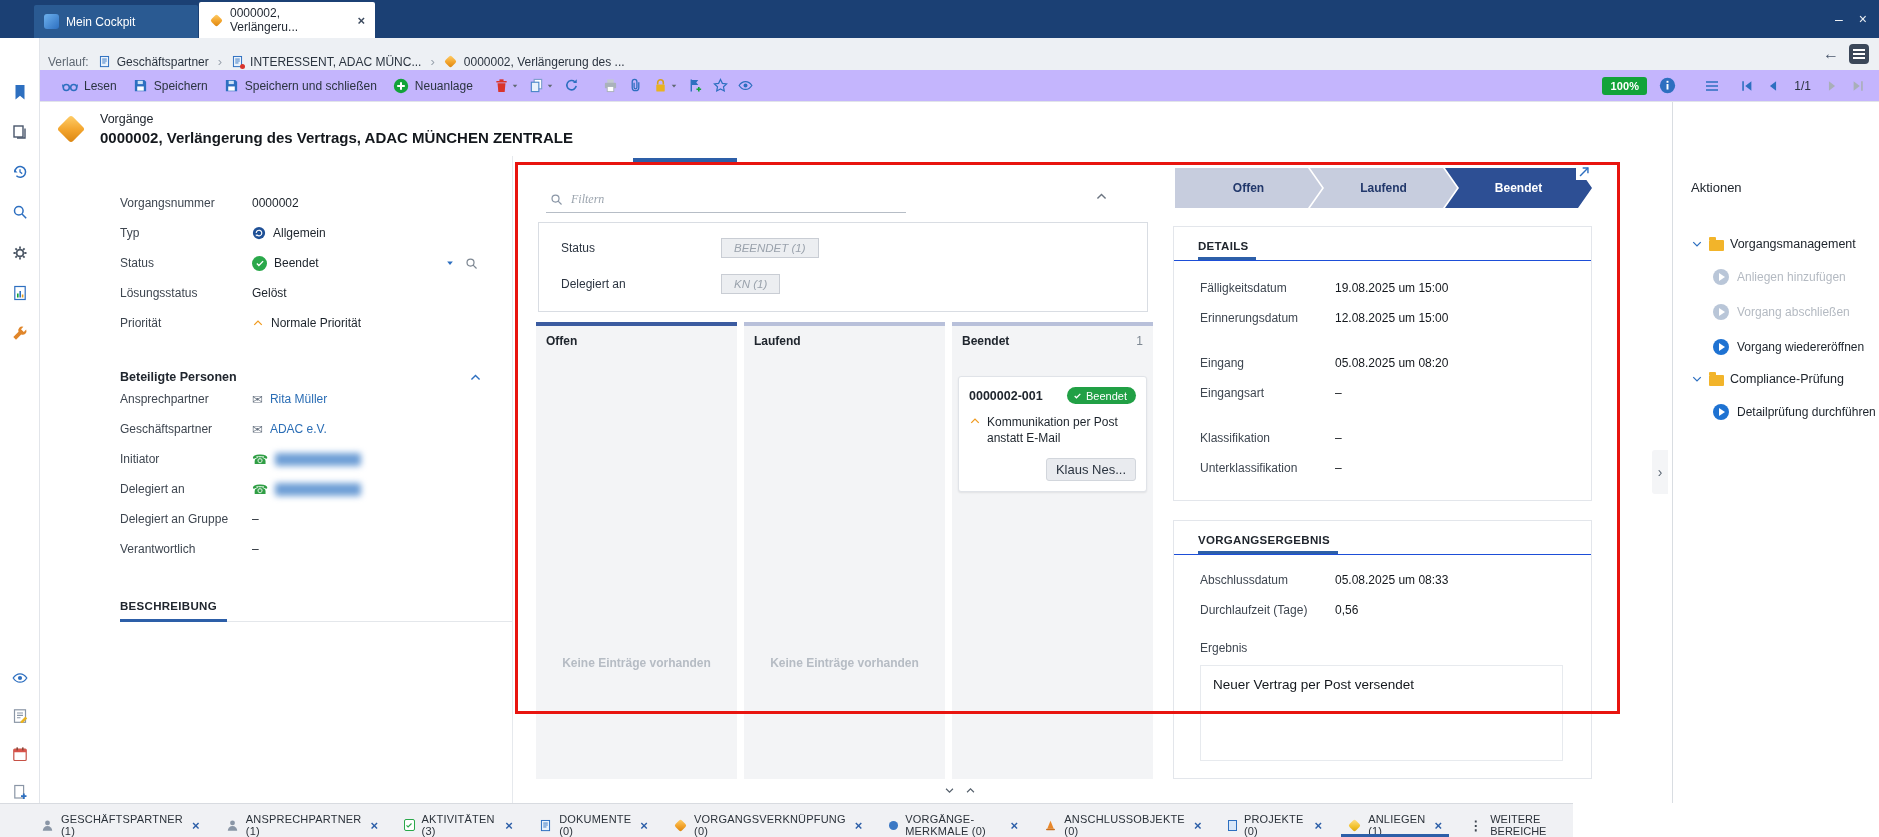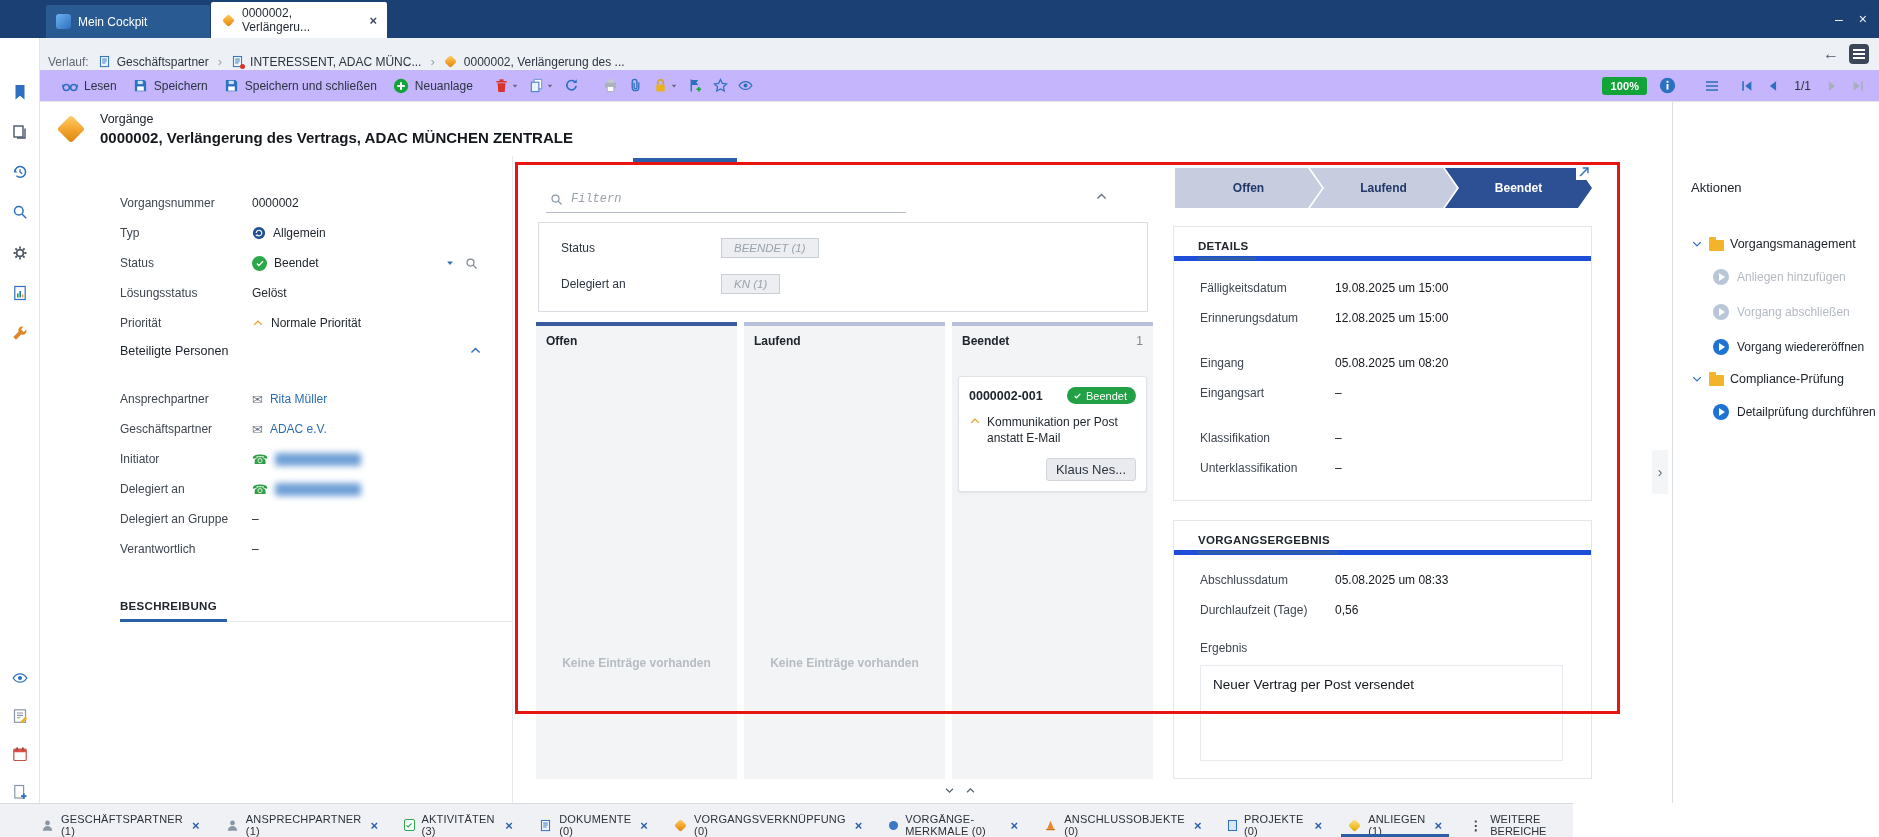--- a/index.html
+++ b/index.html
@@ -6,21 +6,21 @@
 html,body{width:1879px;height:837px}
 body{font-family:"Liberation Sans",sans-serif;font-size:12px;color:#20262e;background:#fff;overflow:hidden}
 .app{position:relative;width:1879px;height:837px;background:#fff;overflow:hidden}
 .ic{width:15px;height:15px;flex:none;display:block}
 .ic8{width:8px;height:8px}.ic10{width:10px;height:10px}.ic11{width:11px;height:11px}
 .ic12{width:12px;height:12px}.ic13{width:13px;height:13px}.ic14{width:14px;height:14px}
 .ic16{width:16px;height:16px}.ic17{width:17px;height:17px}
 
 .topbar{position:absolute;top:0;left:0;width:100%;height:38px;background:#1b4074;display:flex;align-items:flex-end}
 .tab{display:flex;align-items:center;gap:7px;padding:0 10px;font-size:12px}
-.tab-cockpit{margin-left:46px;width:164px;height:33px;background:#2a5a92;color:#fff;border-radius:2px 2px 0 0}
+.tab-cockpit{margin-left:34px;width:164px;height:33px;background:#2a5a92;color:#fff;border-radius:2px 2px 0 0}
 .tab-active{width:176px;height:36px;background:#fff;color:#1f2630;border-radius:2px 2px 0 0;margin-left:1px}
 .applogo{width:15px;height:15px;border-radius:3px;background:linear-gradient(135deg,#6db1ee,#2d6fc0);flex:none}
 .tab-close{margin-left:auto;color:#3c4a5e;font-weight:bold;font-size:13px}
 .win-controls{margin-left:auto;margin-right:12px;align-self:center;display:flex;gap:16px;color:rgba(255,255,255,.92);font-size:14px}
 .dwrap{display:inline-flex;align-items:center;justify-content:center;flex:none}
 .diamond{background:linear-gradient(135deg,#ffcf6b 0%,#f2a32b 55%,#d98410 100%);transform:rotate(45deg);border-radius:2px}
 .d10{width:9px;height:9px}.d22{width:20px;height:20px;border-radius:3px}
 .diamond.gold{background:linear-gradient(135deg,#ffe08a,#f2c12b 60%,#d9a410)}
 
 .crumbbar{position:absolute;top:38px;left:0;right:0;height:48px;background:#edf0f4;border-bottom:1px solid #dde1e7;display:flex;align-items:center;padding-left:48px;gap:9px;color:#2b3440}
@@ -53,33 +53,33 @@
 .ph-title{font-size:15px;font-weight:bold;color:#14181d}
 
 .form-panel{position:absolute;left:40px;top:156px;width:473px;height:647px;background:#fff;border-right:1px solid #e6e9ed;padding:32px 0 0 80px}
 .frow{display:flex;align-items:center;height:30px;padding-right:34px}
 .flabel{width:132px;color:#3e4650;flex:none}
 .fval{display:flex;align-items:center;gap:7px;color:#1c232b}
 .link{color:#2a6db5}
 .fval-icons{margin-left:auto;display:flex;align-items:center;gap:10px}
 .checkcircle{width:15px;height:15px;border-radius:50%;background:#2aa84a;display:inline-flex;align-items:center;justify-content:center;flex:none;color:#fff}
 .checkcircle svg{width:10px;height:10px}
-.section-head{display:flex;align-items:flex-start;height:40px;margin-top:6px;padding-right:30px;font-weight:normal;color:#20262e;font-size:12.5px}
+.section-head{display:flex;align-items:flex-end;height:40px;margin-top:6px;padding-right:30px;font-weight:bold;color:#20262e;font-size:12.5px}
 .section-head .chev{margin-left:auto;color:#2d6fc0}
 .glyph-env{color:#6b7684;font-size:13px}
 .glyph-phone{color:#2f9e44;font-size:13px}
 .blur-box{display:inline-block;width:86px;height:13px;border-radius:2px;background:#6f9fd6;filter:blur(3px)}
 .beschr-head{margin-top:24px;margin-right:0;height:34px;border-bottom:1px solid #e4e7eb;display:flex;align-items:flex-end;padding-bottom:9px}
 .beschr-title{font-weight:bold;font-size:11.5px;letter-spacing:.3px;position:relative;color:#20262e}
 .beschr-title::after{content:'';position:absolute;left:0;right:-10px;bottom:-10px;height:3px;background:#2d5fa8}
 
 .kanban{position:absolute;left:536px;top:156px;width:617px;height:647px;background:#fff}
 .ktab-indicator{position:absolute;left:97px;top:2px;width:104px;height:5px;background:#2d5fa8}
 .kfilter{position:absolute;left:10px;top:30px;width:360px;height:27px;border-bottom:1px solid #b6bdc6;display:flex;align-items:center;gap:8px;color:#8a96a6;padding:0 4px}
-.kfilter input{border:none;outline:none;background:transparent;font-family:Liberation Mono, monospace;font-style:italic;font-size:12px;color:#6b7480;width:100%}
+.kfilter input{border:none;outline:none;background:transparent;font-family:Liberation Serif, serif;font-style:italic;font-size:12px;color:#6b7480;width:100%}
 .kfilter input::placeholder{color:#9aa3ad}
 .kcollapse{position:absolute;right:45px;top:34px;color:#6b7480}
 .kfilterbox{position:absolute;left:2px;top:66px;width:610px;height:90px;border:1px solid #d9dde3;background:#fff;padding:12px 0 0 22px;display:flex;flex-direction:column;gap:10px}
 .kfrow{display:flex;align-items:center;height:26px}
 .kflabel{width:160px;color:#2b3440}
 .pill{font-style:italic;color:#9aa2ac;background:#eceef1;border:1px solid #c9cdd4;border-radius:0;padding:3px 12px;font-size:11.5px}
 .kcols{position:absolute;left:0;top:166px;width:617px;height:457px;display:flex;gap:7px}
 .kcol{flex:1;background:#f3f4f6;border-top:4px solid #b8c0da;position:relative}
 .kcol.first{border-top-color:#3b5ba0}
 .kcol-head{display:flex;align-items:center;justify-content:space-between;padding:8px 10px;font-weight:bold;color:#20262e}
@@ -98,21 +98,21 @@
 .detail{position:absolute;left:1173px;top:156px;width:421px;height:647px;background:#fff}
 .wfbar{position:absolute;left:2px;top:12px;right:2px;height:40px;display:flex}
 .wfseg{flex:1;display:flex;align-items:center;justify-content:center;font-weight:bold;font-size:12px;color:#22386b;background:#c7cdde}
 .wfseg.first{clip-path:polygon(0 0,calc(100% - 14px) 0,100% 50%,calc(100% - 14px) 100%,0 100%)}
 .wfseg.mid{clip-path:polygon(0 0,calc(100% - 14px) 0,100% 50%,calc(100% - 14px) 100%,0 100%,14px 50%);margin-left:-12px}
 .wfseg.active{background:#2d4f94;color:#fff}
 .wf-expand{position:absolute;right:2px;top:8px;color:#2d6fc0;background:#fff;padding:1px;z-index:5}
 .dbox{position:absolute;left:0;right:2px;border:1px solid #e3e6eb;background:#fff}
 .dbox-details{top:70px;height:275px}
 .dbox-ergebnis{top:364px;height:259px}
-.dbox-head{padding:12px 0 0 24px;border-bottom:5px solid #1d4ed8;height:34px}
+.dbox-head{padding:12px 0 0 24px;border-bottom:1px solid #1d4ed8;height:34px}
 .dbox-title{font-weight:bold;font-size:11.5px;letter-spacing:.3px;position:relative;display:inline-block;padding-bottom:8px;color:#20262e}
 .dbox-title::after{content:'';position:absolute;left:0;right:-8px;bottom:0;height:3px;background:#2d5fa8}
 .drows{padding-top:12px}
 .drow{display:flex;align-items:center;height:30px;padding-left:26px}
 .dlabel{width:135px;color:#3e4650;flex:none}
 .dval{color:#14181d}
 .dgap{height:15px}
 .result-label{padding-left:26px;margin-top:16px;color:#3e4650}
 .result-box{margin:10px 28px 0 26px;height:96px;background:#fff;border:1px solid #e7eaee;padding:11px 12px;font-size:13.5px;color:#14181d}
 

